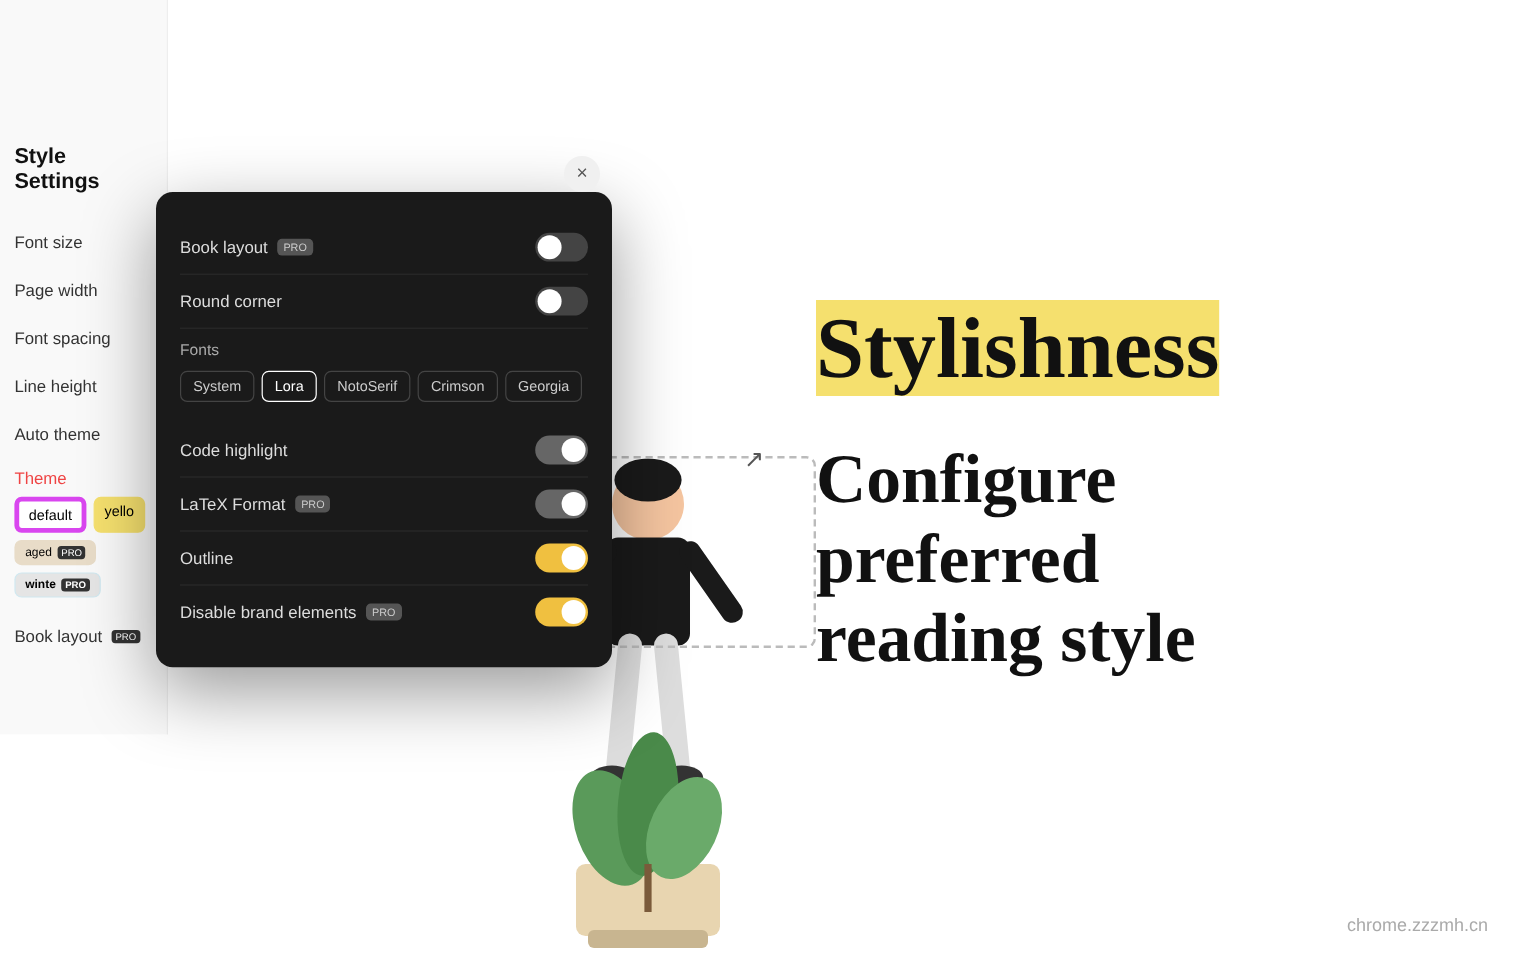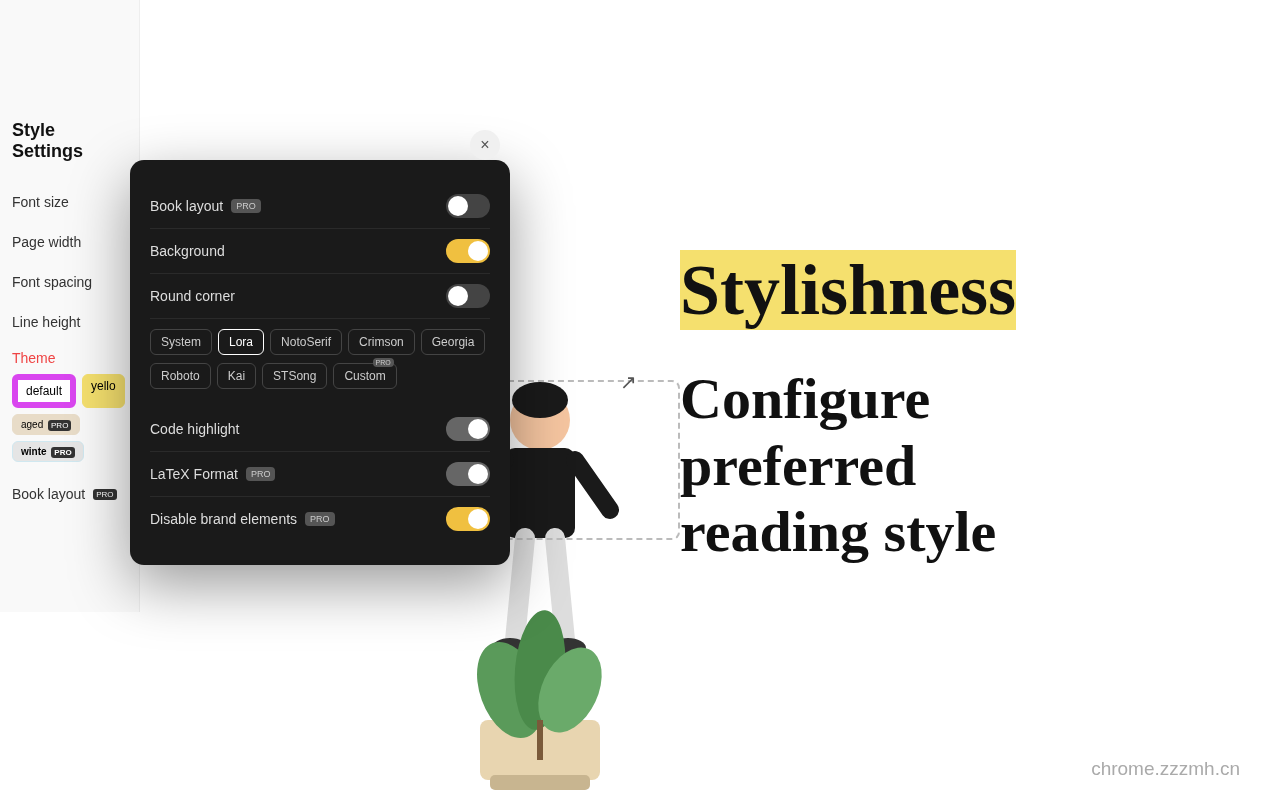--- a/index.html
+++ b/index.html
@@ -65,21 +65,21 @@
 
     .theme-btn {
       padding: 4px 8px;
       border-radius: 6px;
       font-size: 12px;
       cursor: pointer;
       border: 1.5px solid #ddd;
     }
 
     .theme-btn.default {
-      border: 6px solid #d946ef;
+      border: 4px solid #d946ef;
       background: #fff;
     }
 
     .theme-btn.yellow {
       background: #f5e06e;
       border-color: #f5e06e;
     }
 
     .theme-btn.aged {
       background: #e8dcc8;
@@ -286,21 +286,21 @@
       font-weight: 900;
       color: #111;
       line-height: 1.15;
       font-family: Georgia, 'Times New Roman', serif;
     }
 
     .footer-url {
       position: absolute;
       bottom: 20px;
       right: 40px;
-      font-size: 19px;
+      font-size: 15px;
       color: #aaa;
     }
 
     
     .illustration {
       position: absolute;
       left: 380px;
       bottom: 0;
       width: 320px;
       height: 500px;
@@ -339,20 +339,21 @@
 
 <div class="watermark">@极简插件</div>
 
 <div class="sidebar">
   <div class="sidebar-title">Style Settings</div>
 
   <div class="sidebar-item">Font size</div>
   <div class="sidebar-item">Page width</div>
   <div class="sidebar-item">Font spacing</div>
   <div class="sidebar-item">Line height</div>
+  <div class="sidebar-item">Auto theme</div>
 
   <div class="sidebar-theme-section">
     <div class="sidebar-theme-label">Theme</div>
     <div class="theme-options">
       <div class="theme-btn default">default</div>
       <div class="theme-btn yellow">yello</div>
       <div class="theme-btn aged">
         <span>aged</span>
         <span class="pro-badge-small">PRO</span>
       </div>
@@ -373,62 +374,54 @@
   <div class="modal-close">×</div>
 
   <div class="modal-row">
     <div class="modal-label">
       <span>Book layout</span>
       <span class="pro-badge">PRO</span>
     </div>
     <div class="toggle off"></div>
   </div>
 
-  <div class="modal-row">
-    <div class="modal-label">Background</div>
-    <div class="toggle on"></div>
-  </div>
 
   <div class="modal-row">
     <div class="modal-label">Round corner</div>
     <div class="toggle off"></div>
   </div>
 
   <div class="fonts-section">
+    <div class="fonts-label">Fonts</div>
     <div class="font-buttons-row">
       <div class="font-btn">System</div>
       <div class="font-btn active">Lora</div>
       <div class="font-btn">NotoSerif</div>
       <div class="font-btn">Crimson</div>
       <div class="font-btn">Georgia</div>
     </div>
-    <div class="font-buttons-row">
-      <div class="font-btn">Roboto</div>
-      <div class="font-btn">Kai</div>
-      <div class="font-btn">STSong</div>
-      <div class="font-btn custom-pro" style="position:relative;">
-        <span>Custom</span>
-        <span class="pro-badge" style="position:absolute;top:-6px;right:2px;">PRO</span>
-      </div>
-    </div>
   </div>
 
   <div class="modal-row">
     <div class="modal-label">Code highlight</div>
     <div class="toggle on-gray"></div>
   </div>
 
   <div class="modal-row">
     <div class="modal-label">
       <span>LaTeX Format</span>
       <span class="pro-badge">PRO</span>
     </div>
     <div class="toggle on-gray"></div>
   </div>
 
+  <div class="modal-row">
+    <div class="modal-label">Outline</div>
+    <div class="toggle on"></div>
+  </div>
 
   <div class="modal-row">
     <div class="modal-label">
       <span>Disable brand elements</span>
       <span class="pro-badge">PRO</span>
     </div>
     <div class="toggle on"></div>
   </div>
 </div>
 

